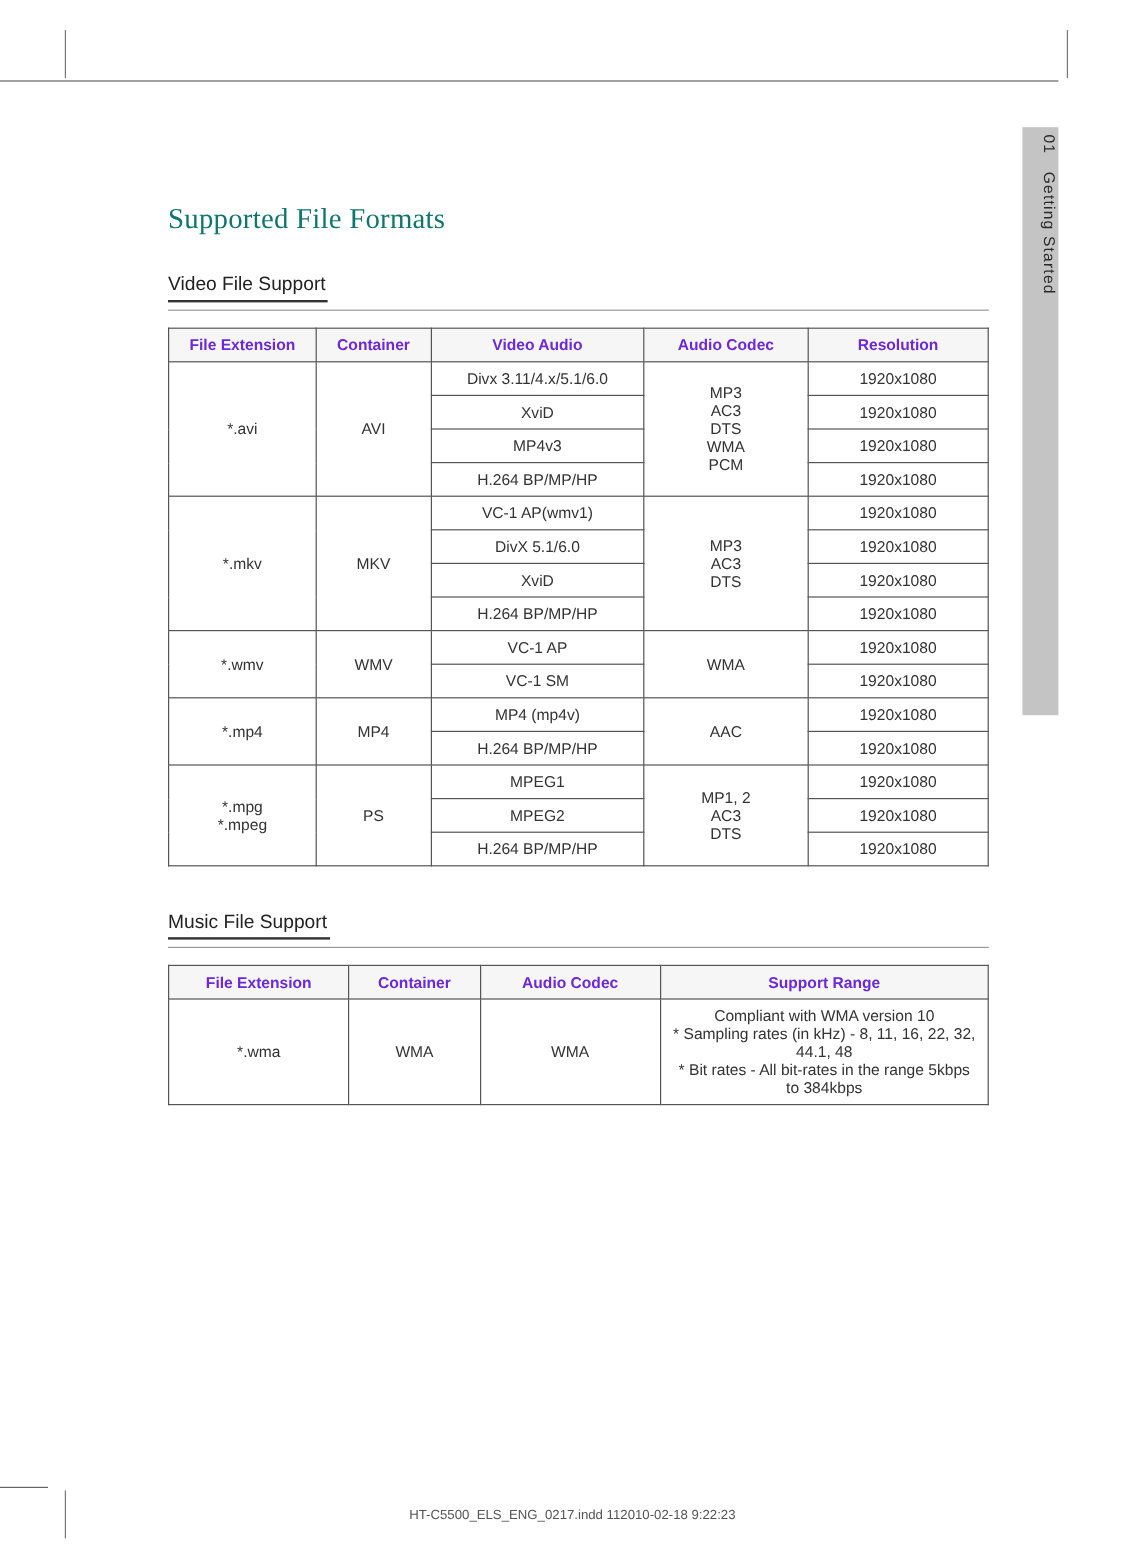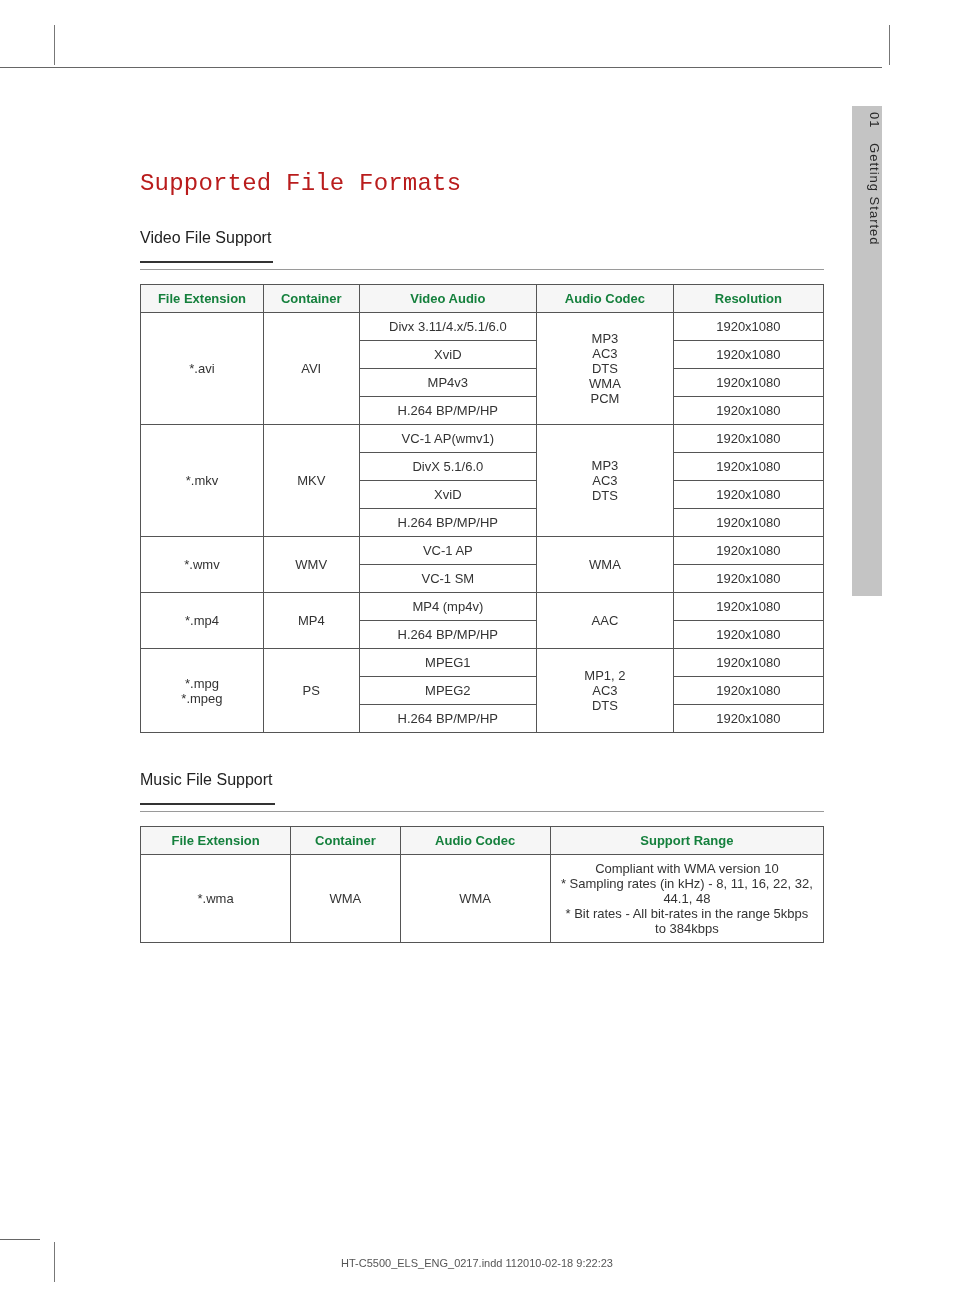--- a/index.html
+++ b/index.html
@@ -81,49 +81,49 @@
 
   
   .content {
     margin-left: 80px;
     margin-right: 70px;
   }
 
   h1.section-title {
     font-size: 24px;
     font-weight: 500;
-    color: #b91c1c;
+    color: #0f766e;
     margin: 80px 0 22px 0;
-    font-family: Liberation Mono, monospace;
+    font-family: Liberation Serif, serif;
     letter-spacing: 0.2px;
   }
 
   h2.subsection {
     font-size: 16px;
     font-weight: 500;
     margin: 10px 0 6px 0;
     display: inline-block;
     border-bottom: 2px solid #333;
-    padding-bottom: 14px;
+    padding-bottom: 3px;
     padding-right: 2px;
   }
   .underline-rule {
     border-top: 1px solid #9a9a9a;
     margin: 0 0 14px 0;
   }
 
   table.spec {
     width: 100%;
     border-collapse: collapse;
     margin-bottom: 28px;
     font-size: 13px;
   }
   table.spec th {
     background: #f6f6f6;
-    color: #15803d;
+    color: #6d28d9;
     border: 1px solid #555;
     padding: 6px 4px;
     font-weight: 700;
     font-size: 13px;
     text-align: center;
   }
   table.spec td {
     border: 1px solid #555;
     padding: 6px 8px;
     text-align: center;

